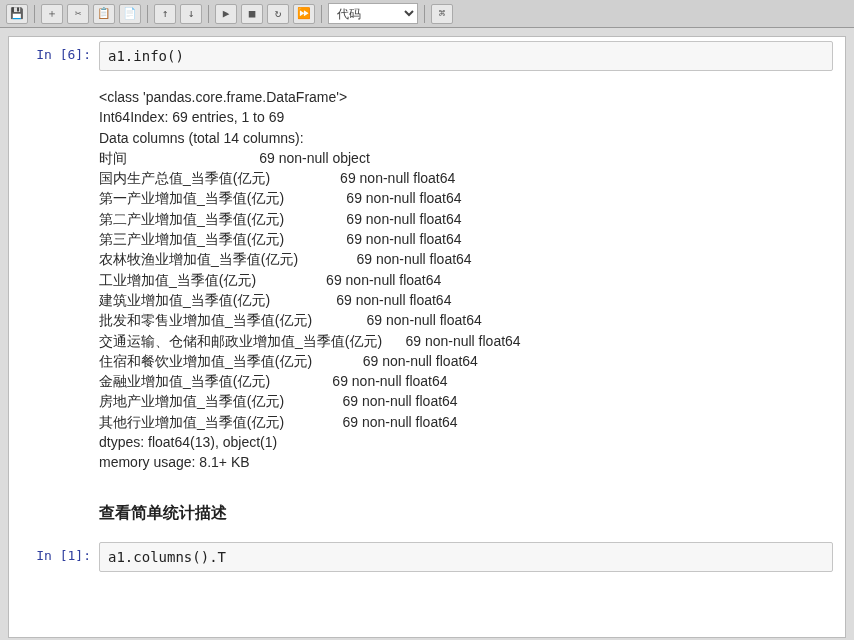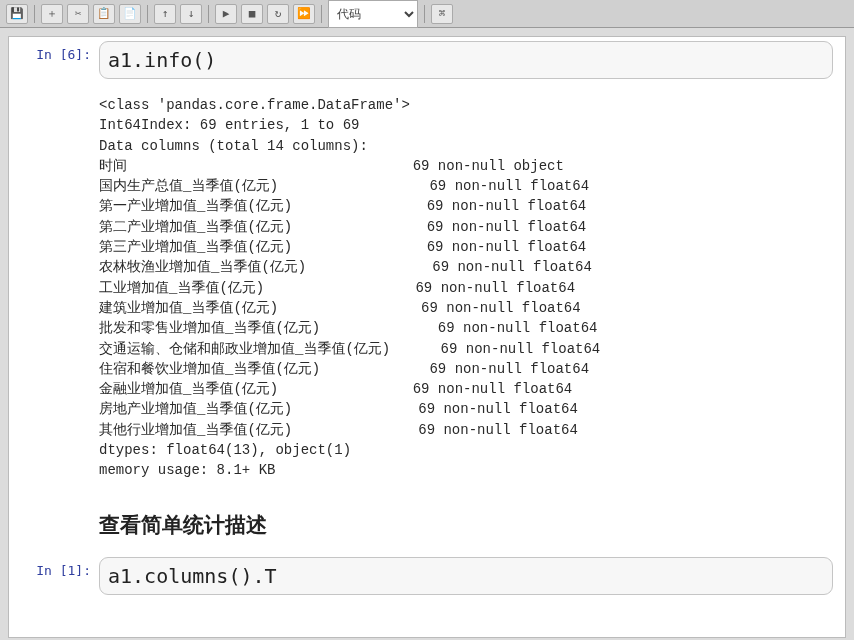--- a/index.html
+++ b/index.html
@@ -28,21 +28,21 @@
     border: 1px solid #aaa;
     border-radius: 2px;
     display: flex;
     align-items: center;
     justify-content: center;
     font-size: 11px;
     color: #555;
   }
   .sep { width:1px; height:18px; background:#999; margin:0 2px;}
   .toolselect{
-    height:28px;border:1px solid #aaa;background:#fff;
+    height:21px;border:1px solid #aaa;background:#fff;
     font-size:12px;padding:0 16px 0 4px;color:#444;min-width:90px;
   }
   .notebook {
     background: #fff;
     margin: 8px 8px 0 8px;
     border: 1px solid #bbb;
     height: calc(640px - 28px - 10px);
     overflow: hidden;
   }
   .cell {
@@ -60,45 +60,45 @@
     padding-top: 6px;
   }
   .prompt.out { color:#888; }
   .input-area {
     flex: 1;
     margin-right: 12px;
   }
   .code-input {
     border: 1px solid #c5c5c5;
     background: #f7f7f7;
-    border-radius: 9px;
+    border-radius: 2px;
     padding: 6px 8px;
     font-family: monospace;
-    font-size: 20px;
+    font-size: 14px;
     color: #222;
     white-space: pre;
   }
   .output {
     flex:1;
     padding: 8px 0 4px 0;
-    font-family: Liberation Mono, monospace;
+    font-family: Liberation Sans, sans-serif;
     font-size: 14px;
     line-height: 1.45;
     color: #2a2a2a;
     white-space: pre;
     margin-right: 12px;
   }
   .markdown {
     flex:1;
     padding: 18px 0 10px 0;
     margin-right:12px;
   }
   .markdown h3 {
     font-family: -apple-system, "Helvetica Neue", Arial, sans-serif;
-    font-size: 21px;
+    font-size: 16px;
     font-weight: 700;
     color: #222;
   }
 </style>
 </head>
 <body>
 
 <div class="topbar">
   <div class="toolbtn">💾</div>
   <div class="sep"></div>

